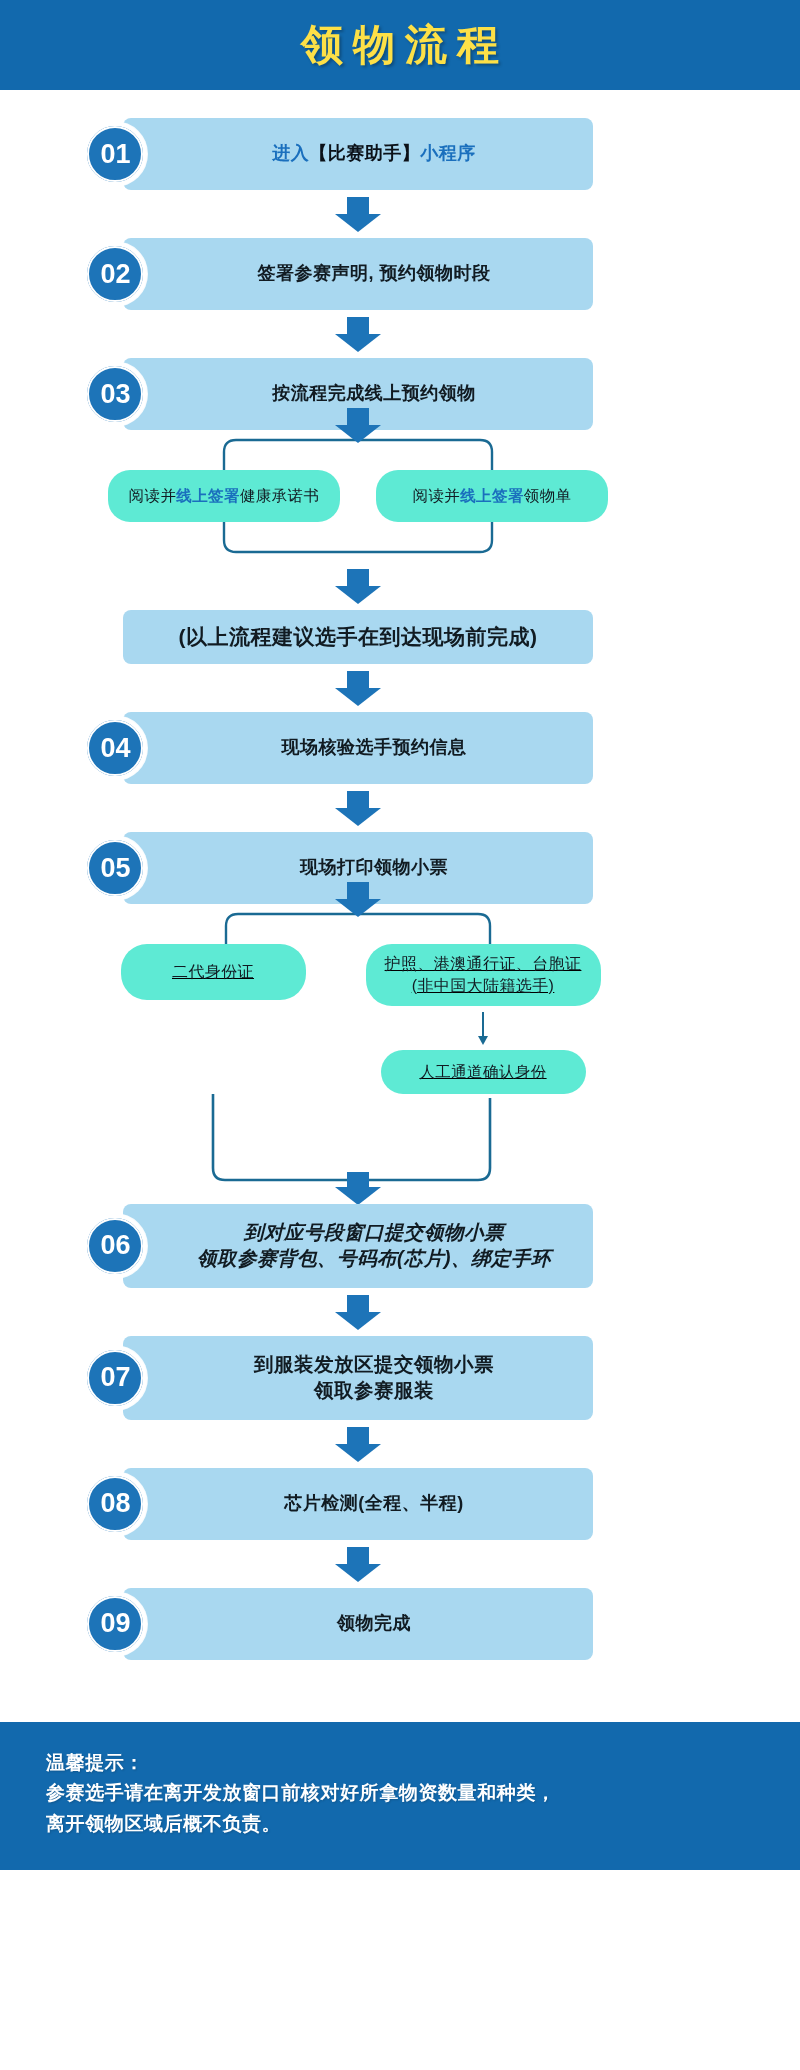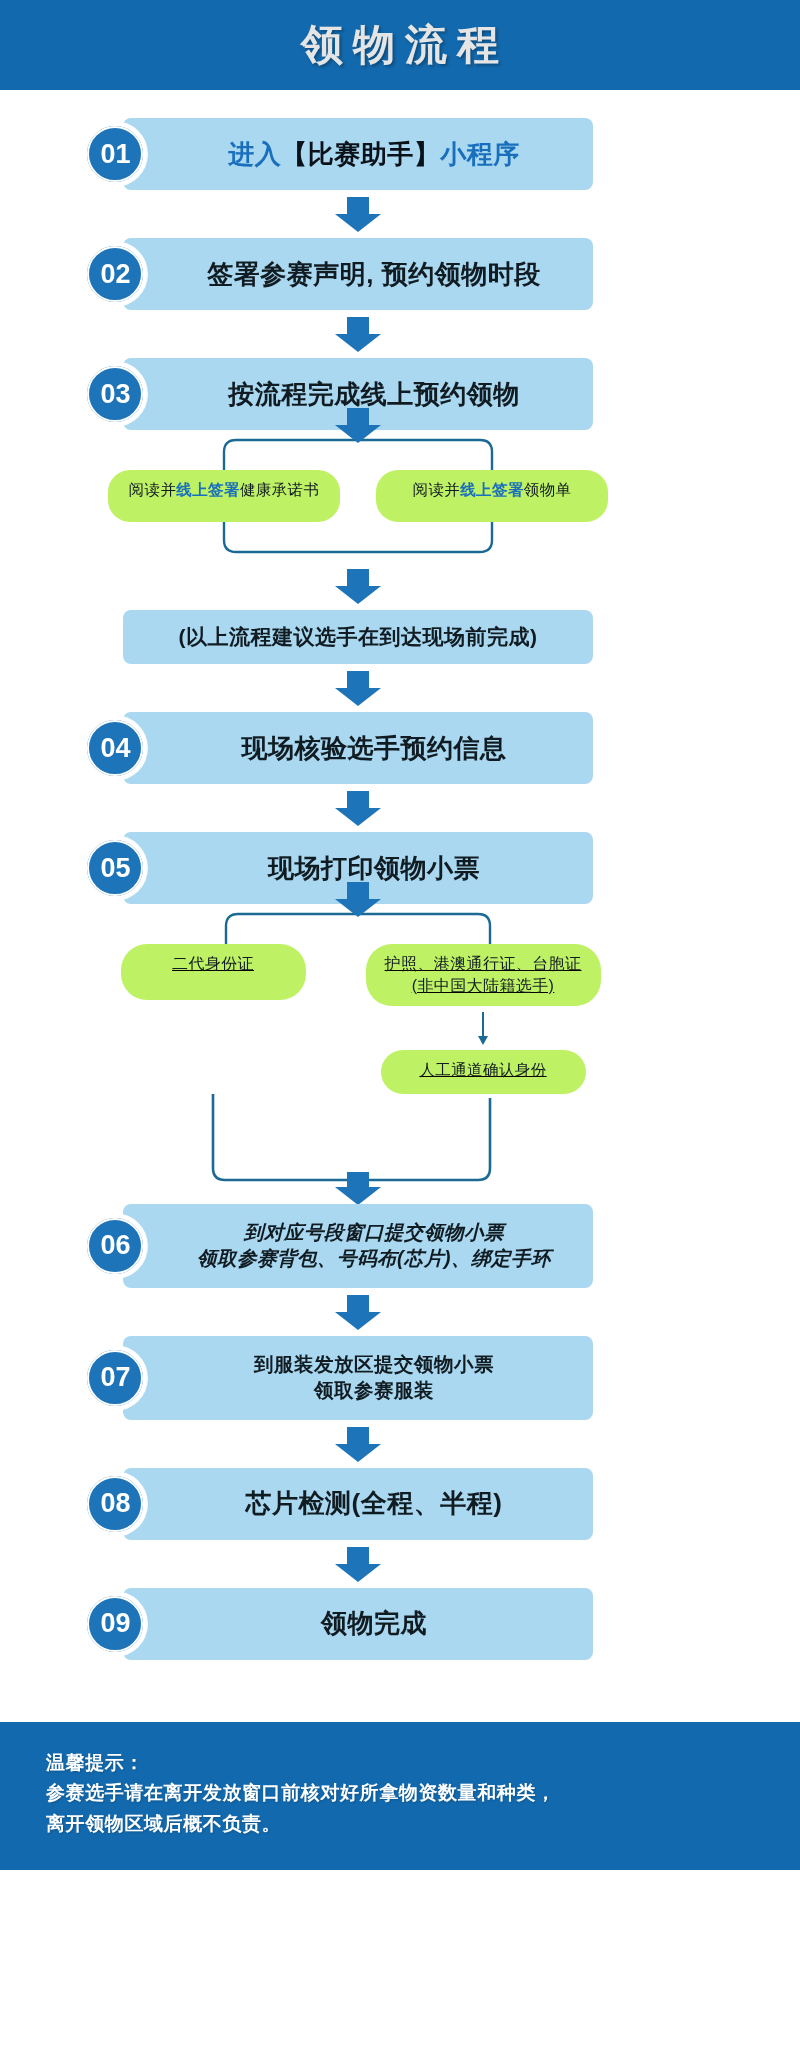--- a/index.html
+++ b/index.html
@@ -21,21 +21,21 @@
   
   .banner {
     width: 800px;
     height: 90px;
     background: #1269ad;
     display: flex;
     align-items: center;
     justify-content: center;
   }
   .banner-title {
-    color: #e5e5e5;
+    color: #fde047;
     font-size: 42px;
     font-weight: bold;
     letter-spacing: 10px;
     text-shadow: 2px 2px 3px rgba(0,0,0,0.28);
     padding-left: 10px;
   }
 
   
   .flow {
     position: relative;
@@ -87,21 +87,21 @@
     align-items: center;
     justify-content: center;
     line-height: 1;
     padding-left: 1px;
   }
 
   .step-text {
     flex: 1;
     text-align: center;
     padding: 8px 14px 8px 46px;
-    font-size: 26px;
+    font-size: 18px;
     font-weight: bold;
     color: #111b22;
     line-height: 1.32;
     letter-spacing: 0.5px;
   }
   .step-text .accent { color: #1a6fbd; }
   .step-text .dark   { color: #0b1118; }
 
   
   .note-bar {
@@ -163,25 +163,25 @@
   }
   .branch-svg { display: block; width: 100%; height: 100%; }
 
   .branch-row {
     display: flex;
     justify-content: space-between;
     align-items: flex-start;
     width: 500px;
   }
   .branch-box {
-    background: #bef264;
+    background: #5eead4;
     border-radius: 22px;
     min-height: 52px;
     display: flex;
-    align-items: flex-start;
+    align-items: center;
     justify-content: center;
     text-align: center;
     font-size: 15.5px;
     color: #111b22;
     padding: 9px 14px;
     line-height: 1.36;
     letter-spacing: 0.4px;
   }
   .branch-box.w-left  { width: 232px; }
   .branch-box.w-right { width: 232px; }

